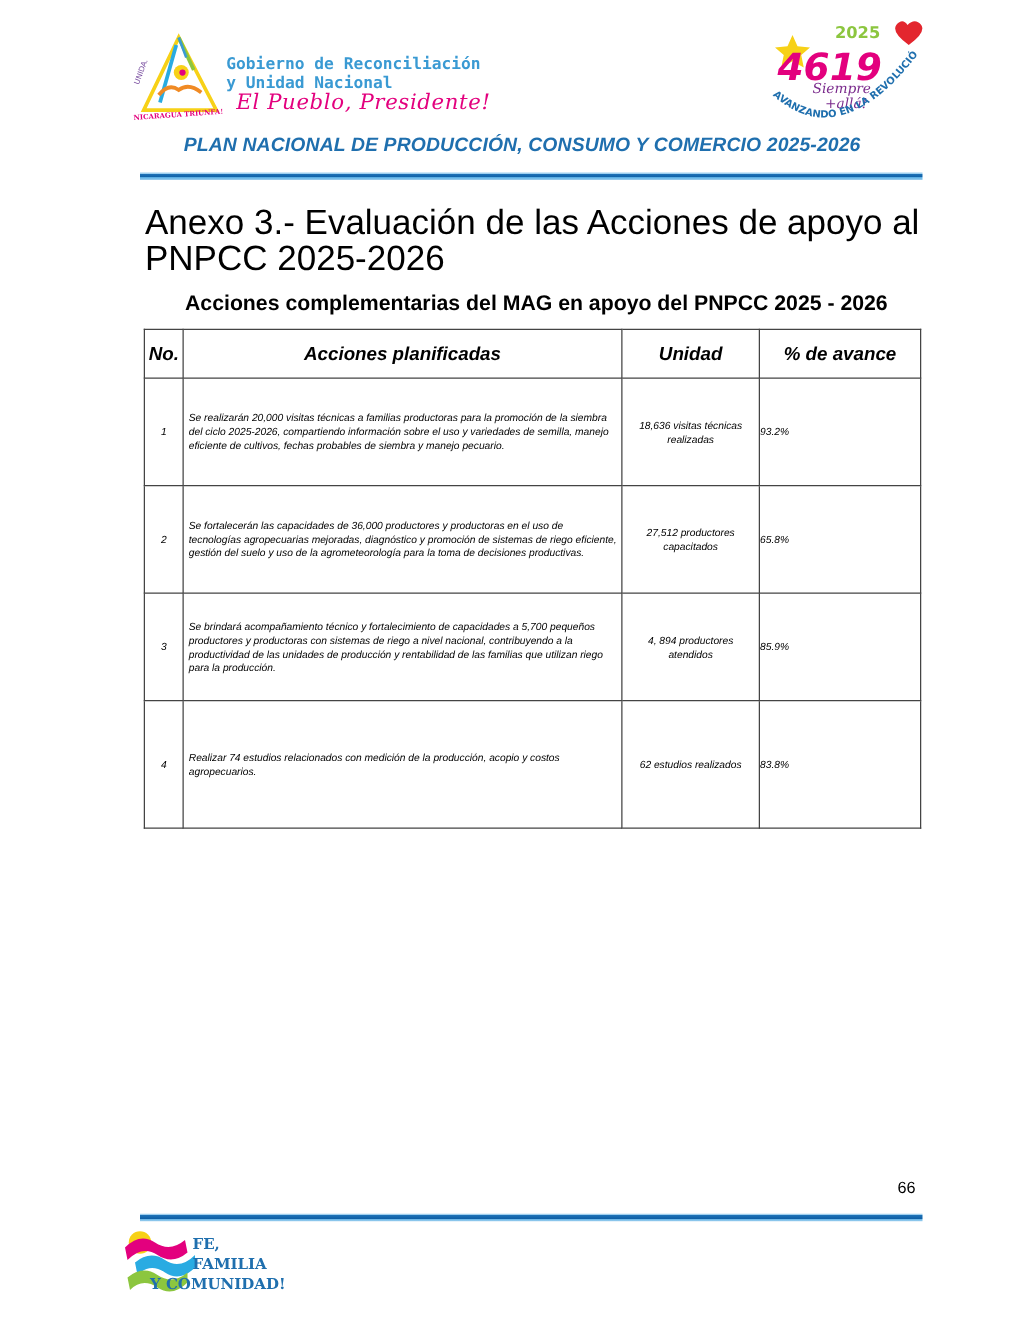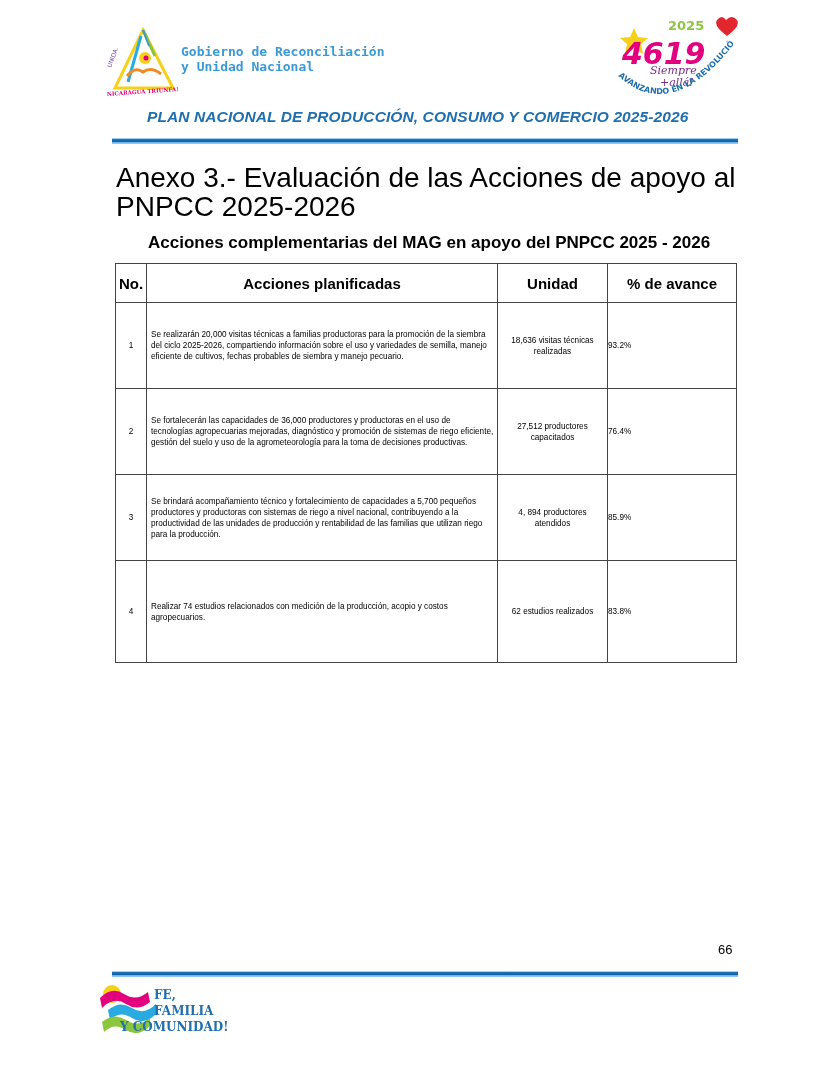--- a/index.html
+++ b/index.html
@@ -15,21 +15,21 @@
     .logo-right { position: absolute; left: 612px; top: 14px; width: 128px; height: 90px; }
 
     .header-title { position: absolute; left: 147px; top: 108px; font-family: "Liberation Sans", sans-serif; font-style: italic; font-weight: bold; color: #1f6fae; font-size: 15.5px; letter-spacing: 0.1px; }
     .rule { position: absolute; left: 112px; width: 626px; height: 6px; background: linear-gradient(to bottom, #9fd0ef 0px, #9fd0ef 1px, #1f74b8 1px, #0e5fa5 4px, #5aaee3 4px, #9fd0ef 6px); }
     .rule.top { top: 138px; }
     .rule.bottom { top: 971px; }
 
     .annex-title { position: absolute; left: 116px; top: 163px; width: 620px; font-size: 28px; line-height: 29px; font-family: "Liberation Sans", sans-serif; font-weight: normal; }
     .table-caption { position: absolute; left: 148px; top: 233px; font-size: 17px; font-weight: bold; font-family: "Liberation Sans", sans-serif; }
 
-    table.actions { position: absolute; left: 115px; top: 263px; width: 621px; border-collapse: collapse; table-layout: fixed; }
+    table.actions { position: absolute; left: 115px; top: 263px; width: 621px; border-collapse: collapse; table-layout: fixed; font-style: italic; }
     table.actions th, table.actions td { border: 1px solid #444; padding: 0; }
     table.actions th { height: 38px; font-size: 15px; font-weight: bold; text-align: center; vertical-align: middle; }
     table.actions td { font-size: 8.2px; line-height: 11px; vertical-align: middle; }
     table.actions td.num { text-align: center; }
     table.actions td.desc { text-align: left; padding-left: 4px; padding-right: 3px; }
     table.actions td.avance { text-align: center; padding: 8px 4px; }
     table.actions td.pct { text-align: left; }
     tr.r1 td { height: 69px; }
     tr.r2 td { height: 69px; }
     tr.r3 td { height: 69px; }
@@ -50,20 +50,21 @@
     <path d="M40 4 L46 20" stroke="#3a9ad3" stroke-width="2"></path>
     <path d="M38 10 L25 56" stroke="#29abe2" stroke-width="3"></path>
     <circle cx="42" cy="32" r="6" fill="#f7d117"></circle>
     <circle cx="43" cy="32" r="2.5" fill="#e3007e"></circle>
     <path d="M24 50 Q32 40 40 46 Q48 40 58 48" fill="none" stroke="#f08a24" stroke-width="3"></path>
     <text x="8" y="42" font-size="6" fill="#7a4fa0" transform="rotate(-70 8 42)" font-family="DejaVu Sans, sans-serif">UNIDA.</text>
     <text x="4" y="70" font-size="5.5" fill="#e3007e" font-weight="bold" transform="rotate(-4 4 70)" font-family="DejaVu Serif, serif">NICARAGUA TRIUNFA!</text>
   </svg>
   <div class="gov-line1">Gobierno de Reconciliación</div>
   <div class="gov-line2">y Unidad Nacional</div>
+  <div class="slogan">El Pueblo, Presidente!</div>
 </div>
 
 <svg class="logo-right" viewBox="0 0 128 90">
   <text x="56" y="16" font-size="13" font-weight="bold" fill="#8cc63f" font-family="DejaVu Sans, sans-serif">2025</text>
   <path d="M114 6 q6 -6 11 0 q4 6 -10 16 q-14 -10 -10 -16 q5 -6 9 0z" fill="#e3262e"></path>
   <path d="M22 14 l4 9 10 1 -7 6 2 10 -9 -5 -9 5 2 -10 -7 -6 10 -1z" fill="#f7d117"></path>
   <text x="10" y="50" font-size="30" font-weight="bold" font-style="italic" fill="#e3007e" font-family="DejaVu Sans, sans-serif">4619</text>
   <text x="38" y="60" font-size="11" font-style="italic" fill="#7a2a8c" font-family="DejaVu Serif, serif">Siempre</text>
   <text x="48" y="72" font-size="11" font-style="italic" fill="#7a2a8c" font-family="DejaVu Serif, serif">+allá!</text>
   <path id="arcpath" d="M6 62 Q60 110 122 30" fill="none"></path>
@@ -95,21 +96,21 @@
     <tr class="r1">
       <td class="num">1</td>
       <td class="desc">Se realizarán 20,000 visitas técnicas a familias productoras para la promoción de la siembra del ciclo 2025-2026, compartiendo información sobre el uso y variedades de semilla, manejo eficiente de cultivos, fechas probables de siembra y manejo pecuario.</td>
       <td class="avance">18,636 visitas técnicas realizadas</td>
       <td class="pct">93.2%</td>
     </tr>
     <tr class="r2">
       <td class="num">2</td>
       <td class="desc">Se fortalecerán las capacidades de 36,000 productores y productoras en el uso de tecnologías agropecuarias mejoradas, diagnóstico y promoción de sistemas de riego eficiente, gestión del suelo y uso de la agrometeorología para la toma de decisiones productivas.</td>
       <td class="avance">27,512 productores capacitados</td>
-      <td class="pct">76.4%</td>
+      <td class="pct">65.8%</td>
     </tr>
     <tr class="r3">
       <td class="num">3</td>
       <td class="desc">Se brindará acompañamiento técnico y fortalecimiento de capacidades a 5,700 pequeños productores y productoras con sistemas de riego a nivel nacional, contribuyendo a la productividad de las unidades de producción y rentabilidad de las familias que utilizan riego para la producción.</td>
       <td class="avance">4, 894 productores atendidos</td>
       <td class="pct">85.9%</td>
     </tr>
     <tr class="r4">
       <td class="num">4</td>
       <td class="desc">Realizar 74 estudios relacionados con medición de la producción, acopio y costos agropecuarios.</td>

